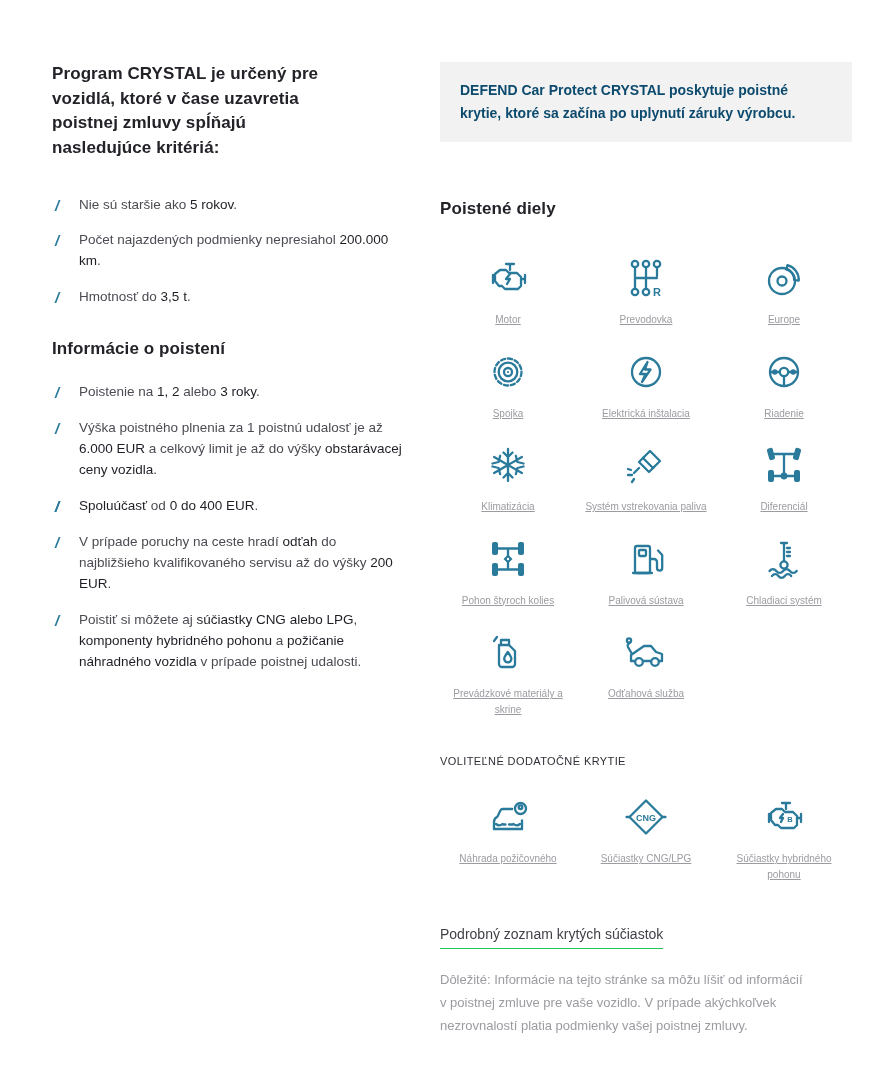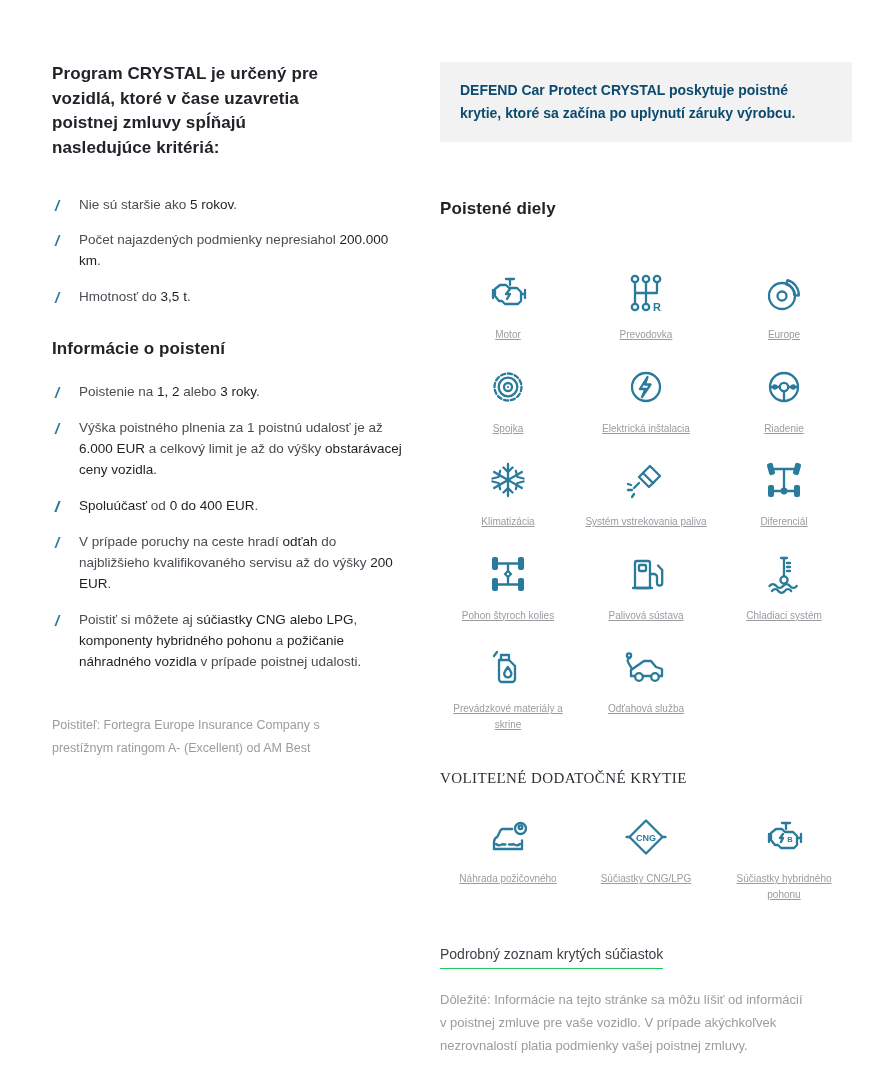--- a/index.html
+++ b/index.html
@@ -23,28 +23,28 @@
   ul.bullets{list-style:none;}
   ul.bullets li{position:relative;padding-left:27px;margin-bottom:15px;font-size:13.5px;line-height:1.55;color:var(--text-body);}
   ul.bullets .slash{position:absolute;left:3px;top:-1px;color:var(--accent);font-weight:700;font-style:italic;font-size:15px;}
   ul.bullets .b{font-weight:400;color:#1e1e26;}
 
   .note{margin-top:42px;font-size:12.5px;line-height:1.8;color:var(--text-muted);max-width:312px;}
 
   .banner{background:var(--banner-bg);padding:17px 20px;margin-bottom:56px;}
   .banner p{font-size:14px;font-weight:700;line-height:1.65;color:#0c4a6e;}
 
-  .covered-title{margin-bottom:49px;}
+  .covered-title{margin-bottom:34px;}
   .grid{display:grid;grid-template-columns:repeat(3,1fr);column-gap:2px;}
   .cell{display:flex;flex-direction:column;align-items:center;text-align:center;margin-bottom:20px;padding:0 4px;}
   .icon{width:48px;height:48px;color:var(--accent);display:flex;align-items:center;justify-content:center;}
   .icon svg{width:48px;height:48px;display:block;}
   .label{margin-top:10px;font-size:10px;line-height:1.55;color:var(--text-muted);text-decoration:underline;}
 
-  h3.optional{margin:18px 0 26px 0;font-size:15px;font-weight:400;color:#2e2e36;letter-spacing:.4px;font-family:Liberation Serif, serif;}
+  h3.optional{margin:18px 0 26px 0;font-size:11px;font-weight:400;color:#2e2e36;letter-spacing:.4px;}
 
   .parts-link{display:inline-block;margin-top:24px;font-size:14px;color:#3f3f47;text-decoration:none;border-bottom:1px solid #22c55e;padding-bottom:6px;cursor:pointer;}
   .disclaimer{margin-top:20px;font-size:13px;line-height:1.75;color:var(--text-muted);max-width:372px;}
 </style>
 </head>
 <body>
 
 <div class="page">
 
   <div class="col-left">
@@ -56,21 +56,20 @@
       </ul>
     <h2>Informácie o poistení</h2>
     <ul class="bullets">
         <li><span class="slash">/</span><span><span>Poistenie na </span><span class="b">1, 2</span><span> alebo </span><span class="b">3 roky</span><span>.</span></span></li>
         <li><span class="slash">/</span><span><span>Výška poistného plnenia za 1 poistnú udalosť je až </span><span class="b">6.000 EUR</span><span> a celkový limit je až do výšky </span><span class="b">obstarávacej ceny vozidla</span><span>.</span></span></li>
         <li><span class="slash">/</span></li>
         <li><span class="slash">/</span><span><span class="b">Spoluúčasť</span><span> od </span><span class="b">0 do 400 EUR</span><span>.</span></span></li>
         <li><span class="slash">/</span><span><span>V prípade poruchy na ceste hradí </span><span class="b">odťah</span><span> do najbližšieho kvalifikovaného servisu až do výšky </span><span class="b">200 EUR</span><span>.</span></span></li>
         <li><span class="slash">/</span><span><span>Poistiť si môžete aj </span><span class="b">súčiastky CNG alebo LPG</span><span>, </span><span class="b">komponenty hybridného pohonu</span><span> a </span><span class="b">požičanie náhradného vozidla</span><span> v prípade poistnej udalosti.</span></span></li>
       </ul>
-    <p class="note">Poistiteľ: Fortegra Europe Insurance Company s prestížnym ratingom A- (Excellent) od AM Best</p>
   </div>
 
   <div class="col-right">
     <div class="banner">
       <p>DEFEND Car Protect CRYSTAL poskytuje poistné krytie, ktoré sa začína po uplynutí záruky výrobcu.</p>
     </div>
     <h2 class="covered-title">Poistené diely</h2>
     <div class="grid">
         <div class="cell">
           <div class="icon">

